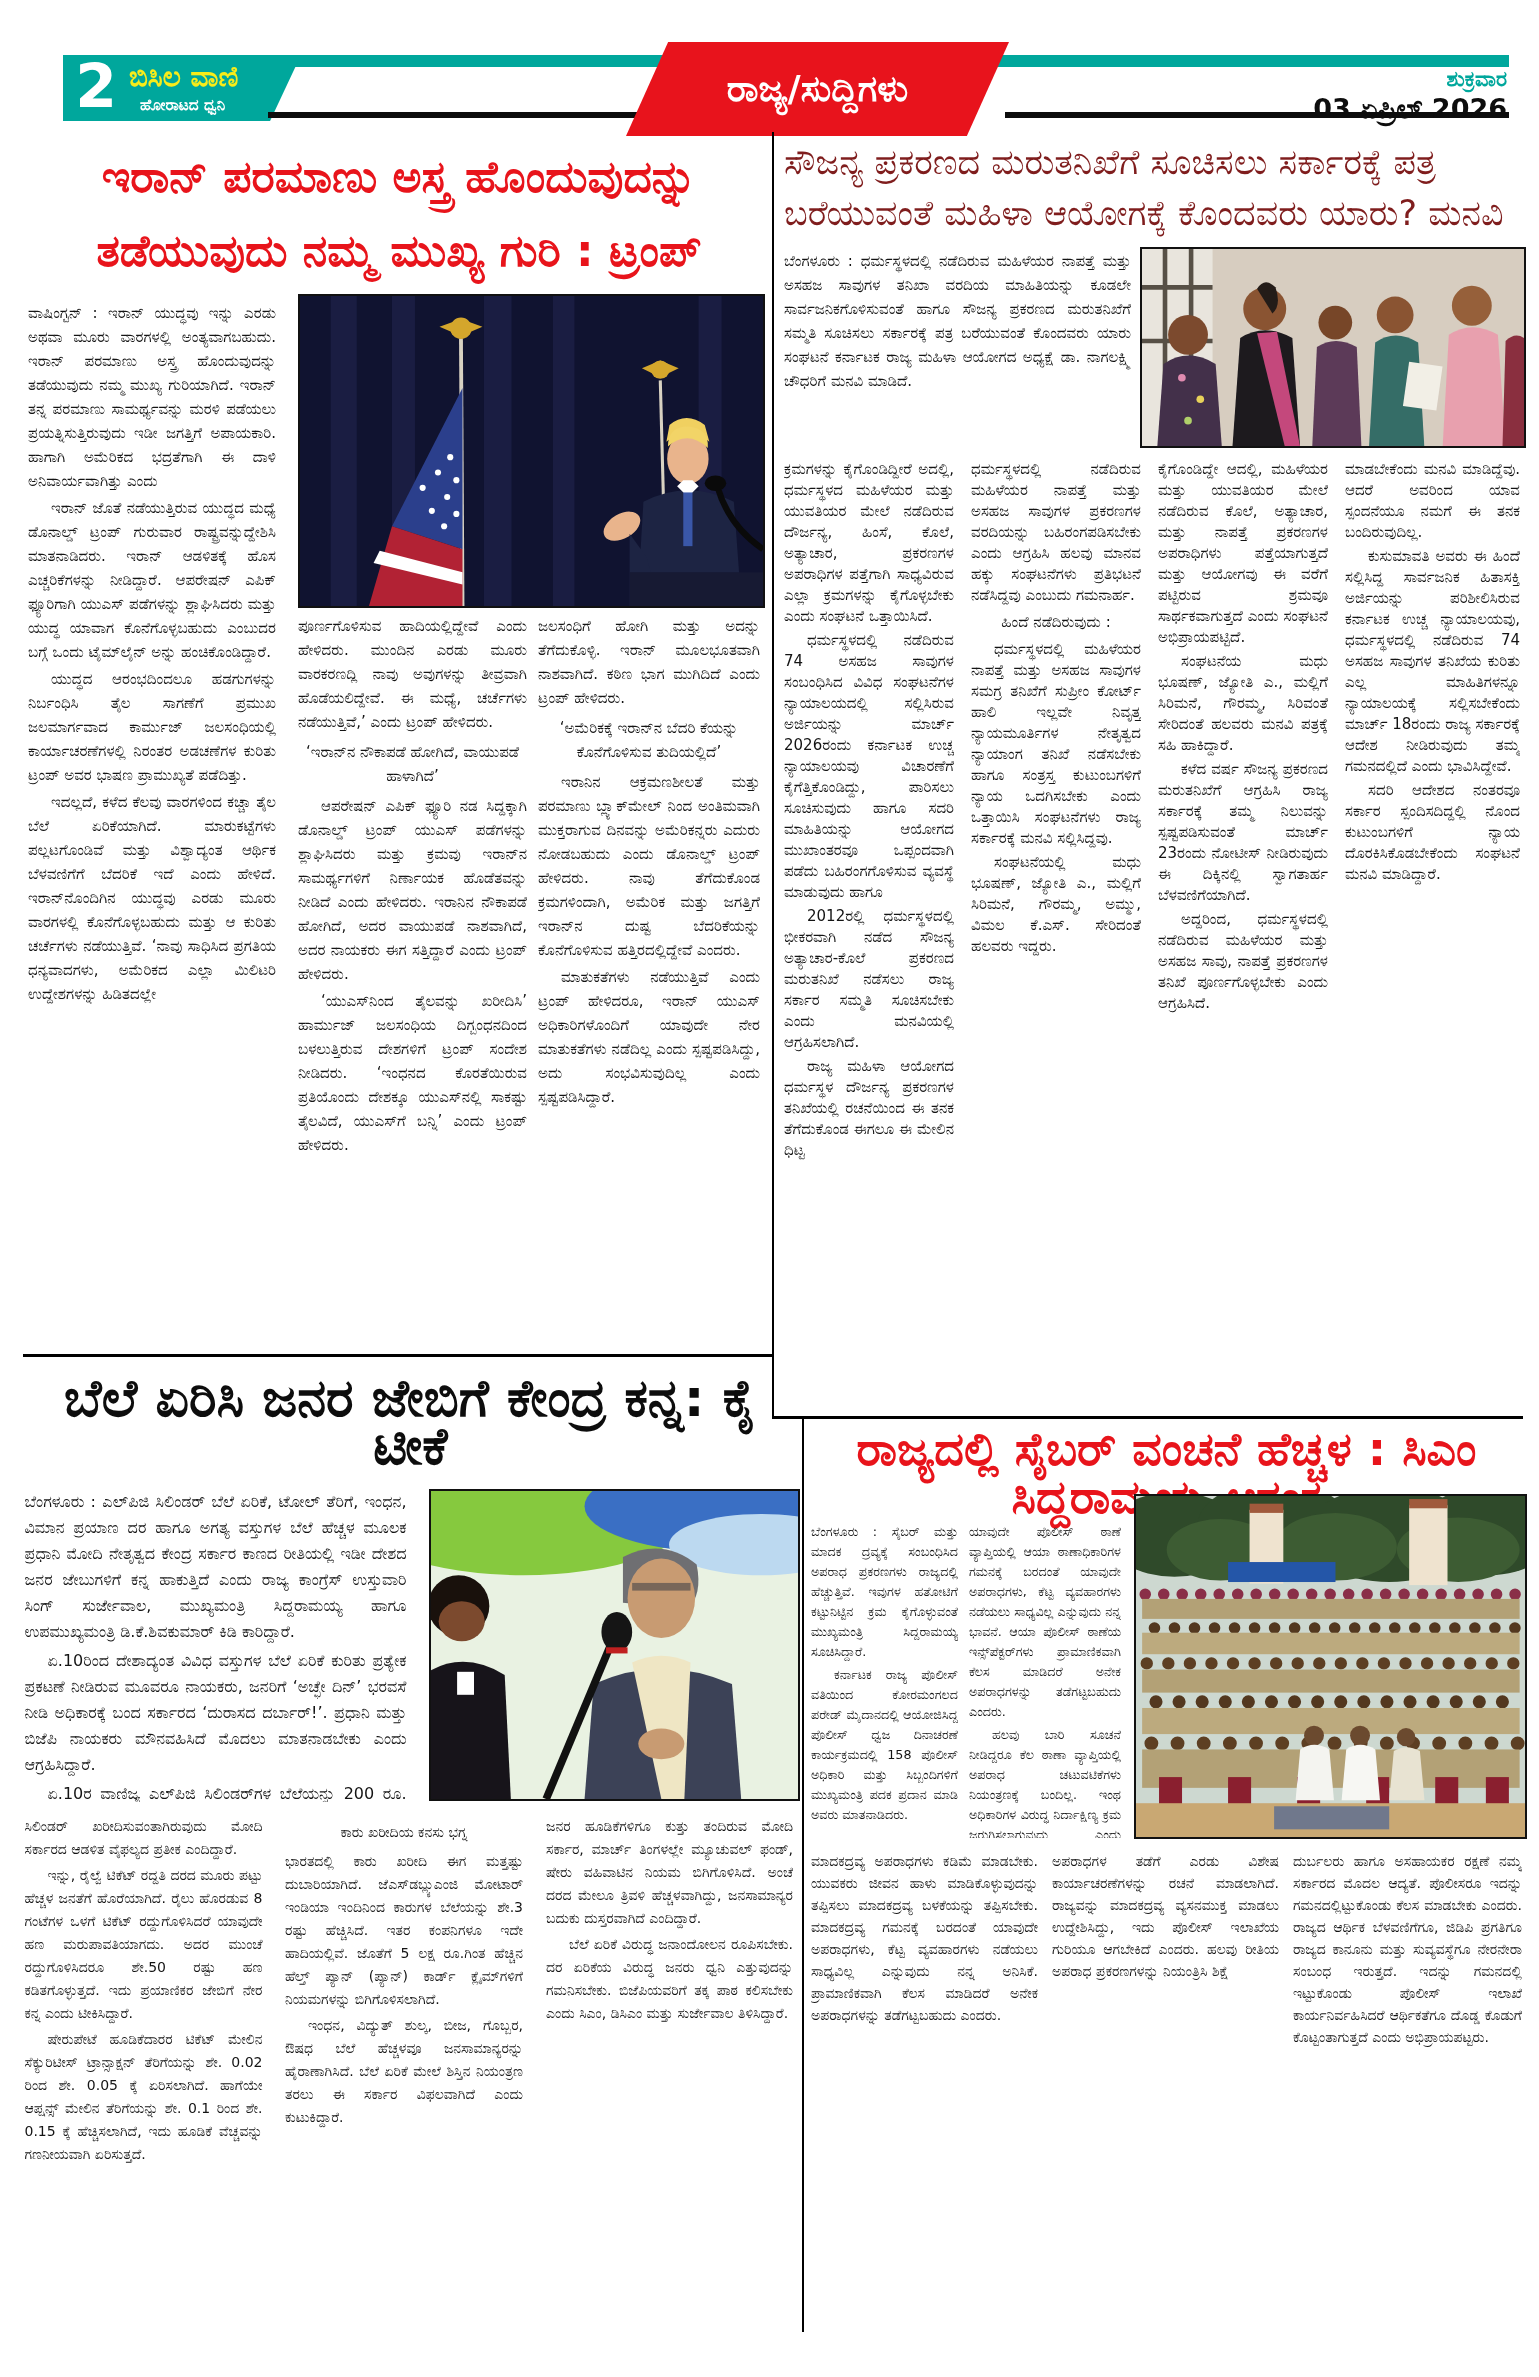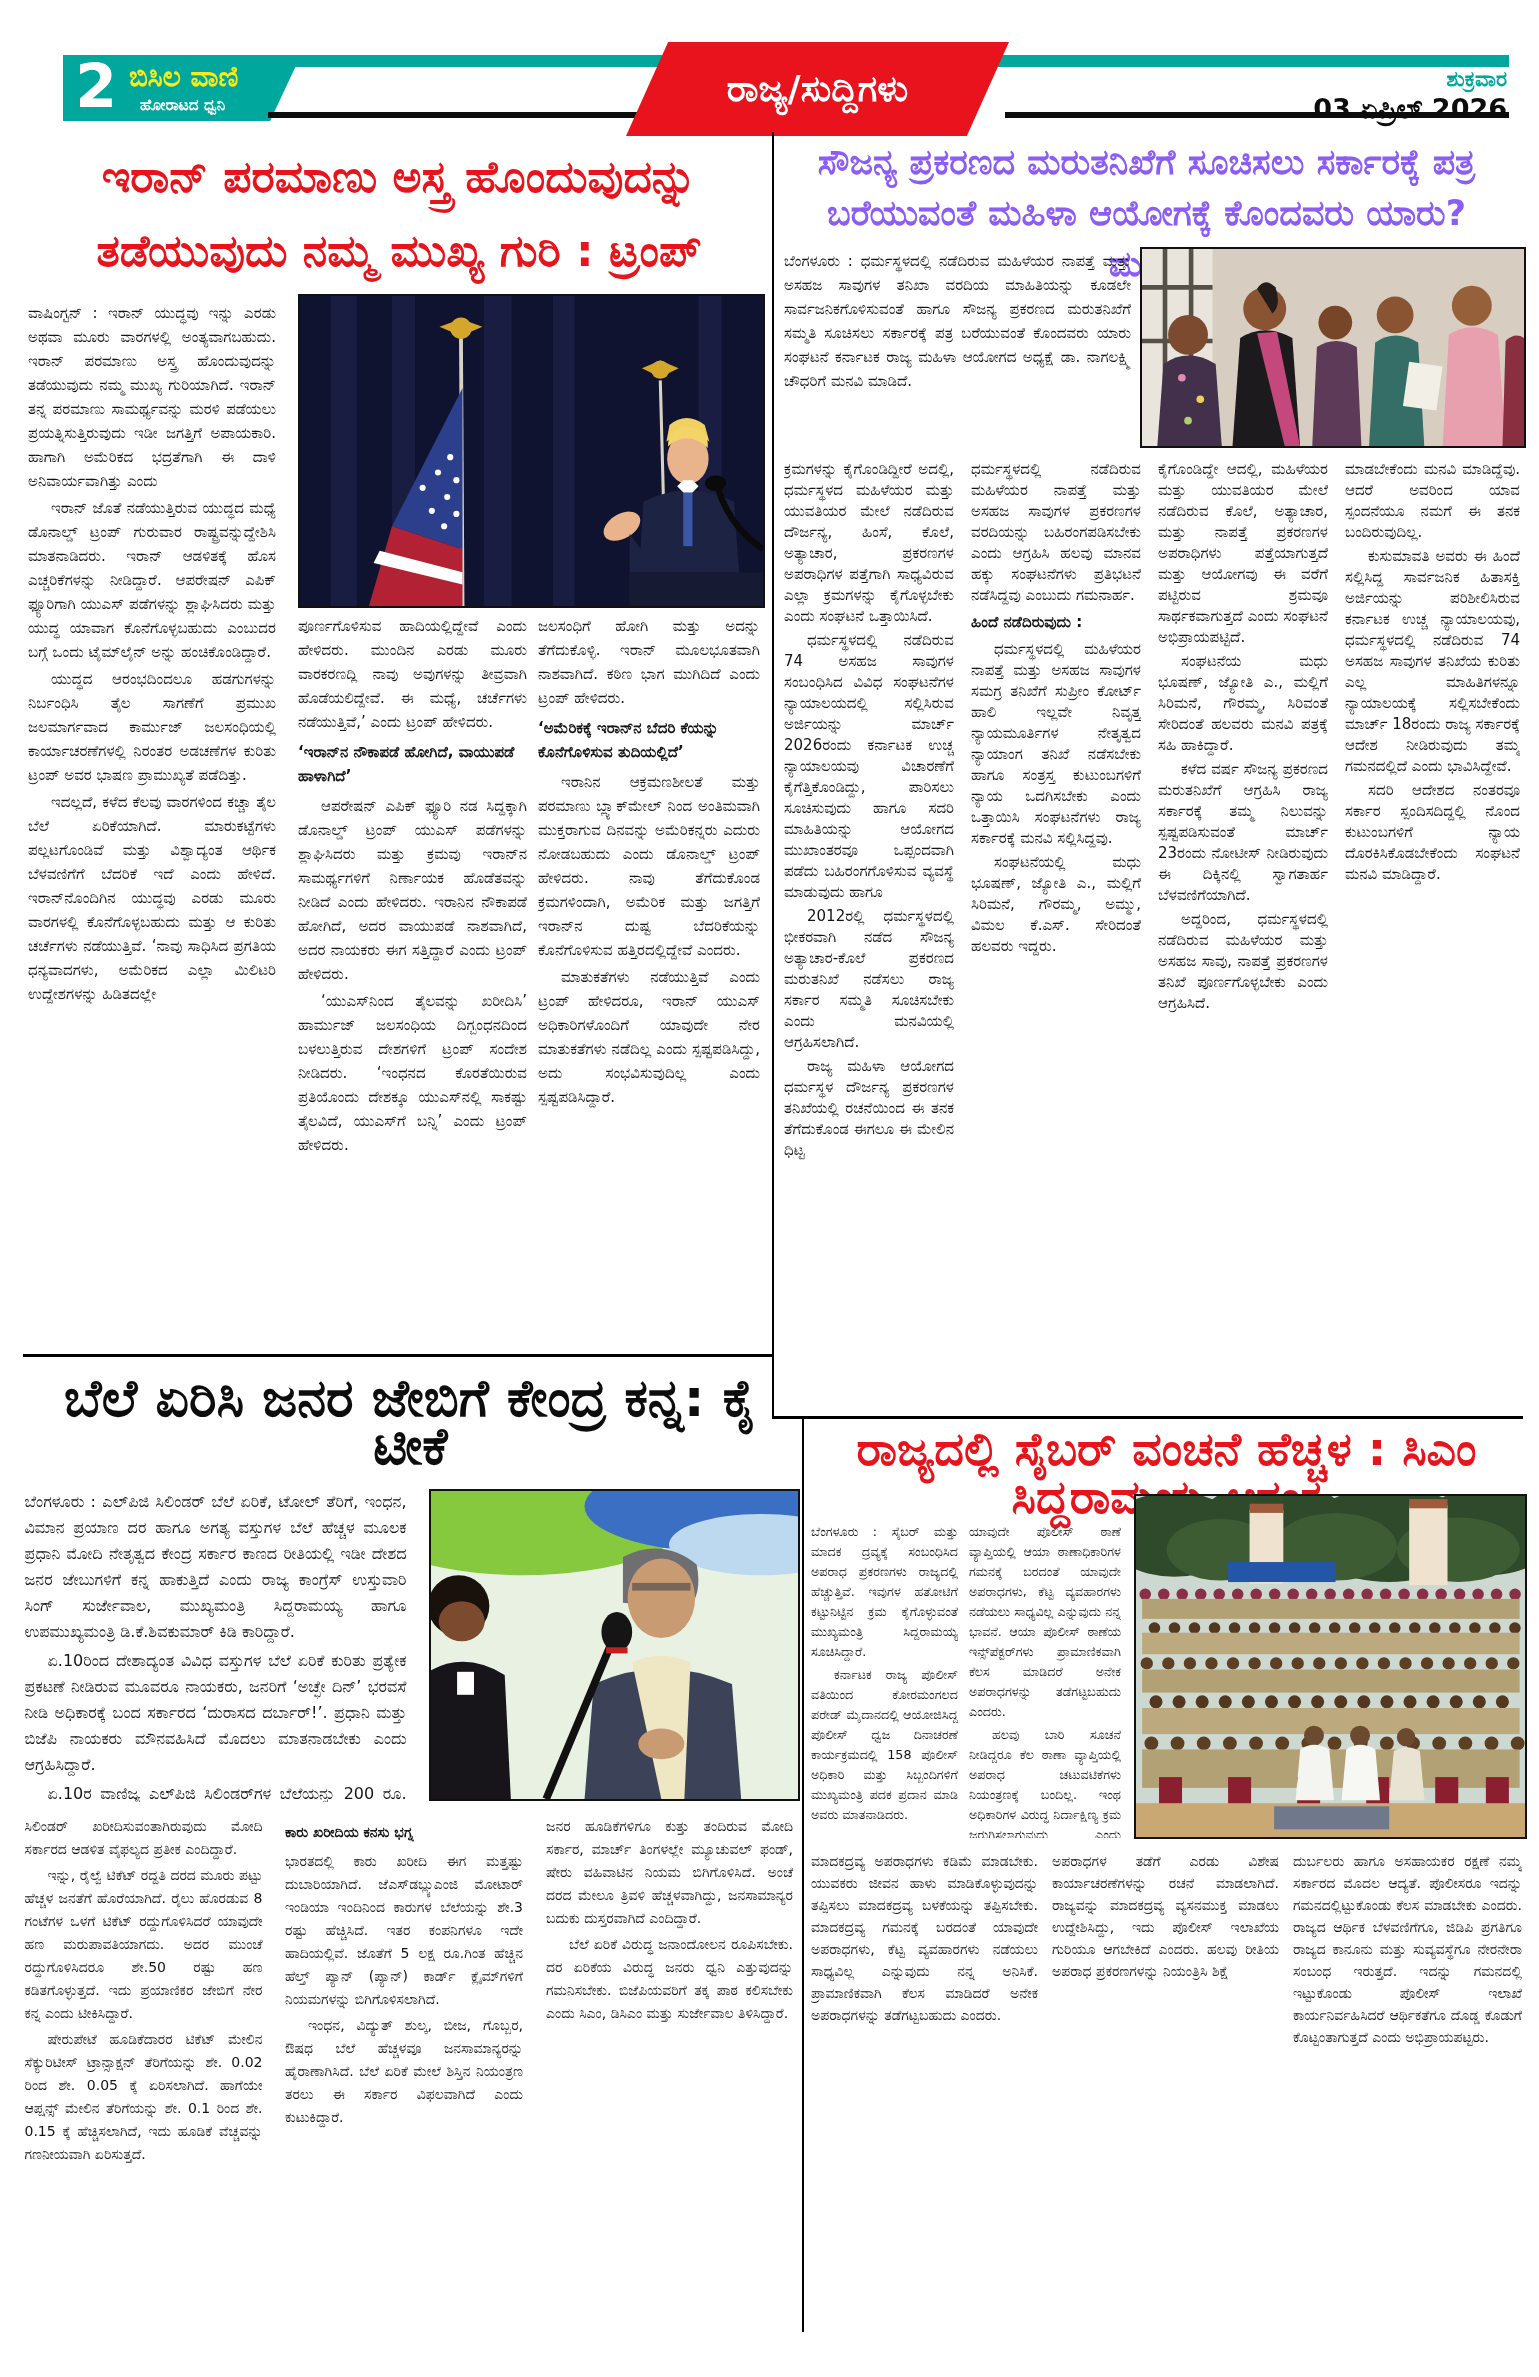--- a/index.html
+++ b/index.html
@@ -17,31 +17,31 @@
                display:flex;align-items:center;justify-content:center;}
   .section-tag span{color:#ffffff;font-size:36px;font-weight:800;white-space:nowrap;}
   .dateblock{text-align:right;}
   .day{color:#00a79c;font-size:21px;font-weight:800;}
   .date{color:#0d0d0d;font-size:27px;font-weight:800;margin-top:1.5px;}
   
   .vrule{background:#000;width:2.3px;}
   .hrule{background:#000;height:3.1px;}
   
   .head-red{color:#e8141b;font-weight:800;text-align:center;}
-  .head-blue{color:#8b5cf6;font-weight:700;text-align:center;}
+  .head-blue{color:#7f1d1d;font-weight:400;}
   .head-black{color:#0d0d0d;font-weight:800;text-align:center;}
   .a-head{font-size:44px;line-height:74px;}
   .b-head{font-size:35px;line-height:51px;}
   .c-head{font-size:52px;line-height:48px;}
   .d-head{font-size:46px;line-height:48px;}
   
   .col{text-align:justify;overflow:hidden;}
   .col p{margin:0 0 3.1px 0;}
   .col p.ind{text-indent:23px;}
-  .subhead{font-weight:700;text-align:left;margin:6.1px 0 6.1px 0;}
+  .subhead{font-weight:400;text-align:center;margin:6.1px 0 6.1px 0;}
   .fzA{font-size:15px;line-height:24px;}
   .fzB{font-size:15px;line-height:21px;}
   .fzCi{font-size:16px;line-height:26px;}
   .fzC{font-size:14px;line-height:23px;}
   .fzDs{font-size:12.7px;line-height:20px;}
   .fzD{font-size:14px;line-height:22px;}
   
   .photo{border:2.3px solid #111;background:#222;overflow:hidden;}
   .photo svg{display:block;width:100%;height:100%;}
 </style>

